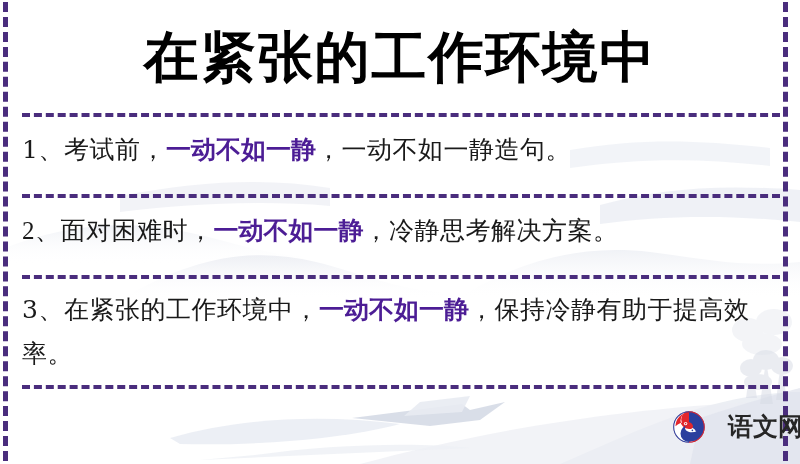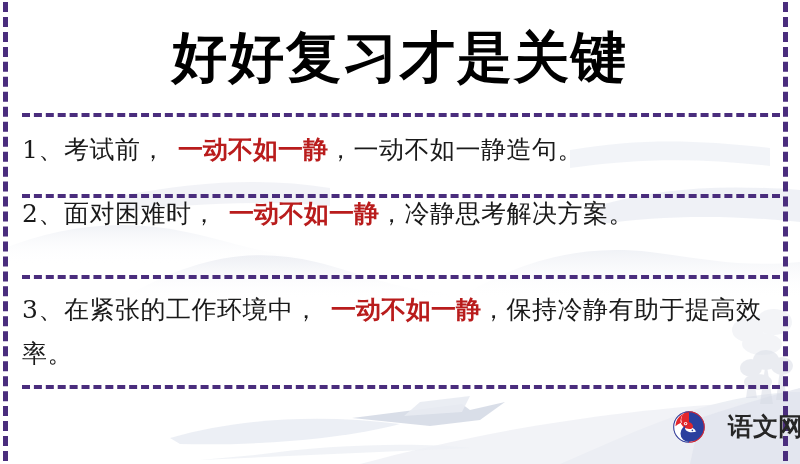--- a/index.html
+++ b/index.html
@@ -85,27 +85,26 @@
     position: absolute;
     left: 22px;
     width: 752px;
     font-family: "DejaVu Serif", serif;
     font-size: 25px;
     line-height: 44px;
     color: #1a1a1a;
     letter-spacing: 0.5px;
   }
   .sentence .idiom {
-    color: #b91c1c;
+    color: #4c1d95;
     font-weight: bold;
     letter-spacing: 0px;
-    margin-left: 12px;
   }
   .s1 { top: 15px; }
-  .s2 { top: 79px; }
+  .s2 { top: 96px; font-family: Liberation Serif, serif; }
   .s3 { top: 175px; }
 
   
   .logo {
     position: absolute;
     left: 672px;
     top: 410px;
     display: flex;
     align-items: center;
     gap: 22px;
@@ -177,21 +176,21 @@
     </svg>
   </div>
 
   <div class="page-frame"></div>
 
   <div class="rule rule-1"></div>
   <div class="rule rule-2"></div>
   <div class="rule rule-3"></div>
   <div class="rule rule-4"></div>
 
-  <div class="title">好好复习才是关键</div>
+  <div class="title">在紧张的工作环境中</div>
 
   <div class="sentences">
 
     <div class="sentence s1">
       <span>1、</span><span>考试前，</span><span class="idiom">一动不如一静</span><span>，一动不如一静造句。</span>
     </div>
 
     <div class="sentence s2">
       <span>2、</span><span>面对困难时，</span><span class="idiom">一动不如一静</span><span>，冷静思考解决方案。</span>
     </div>

